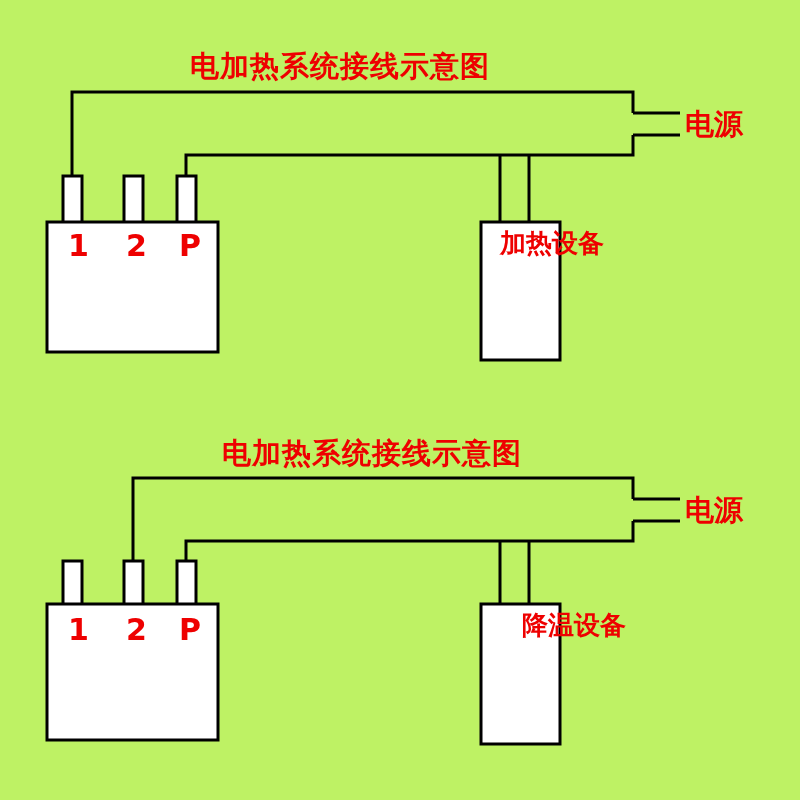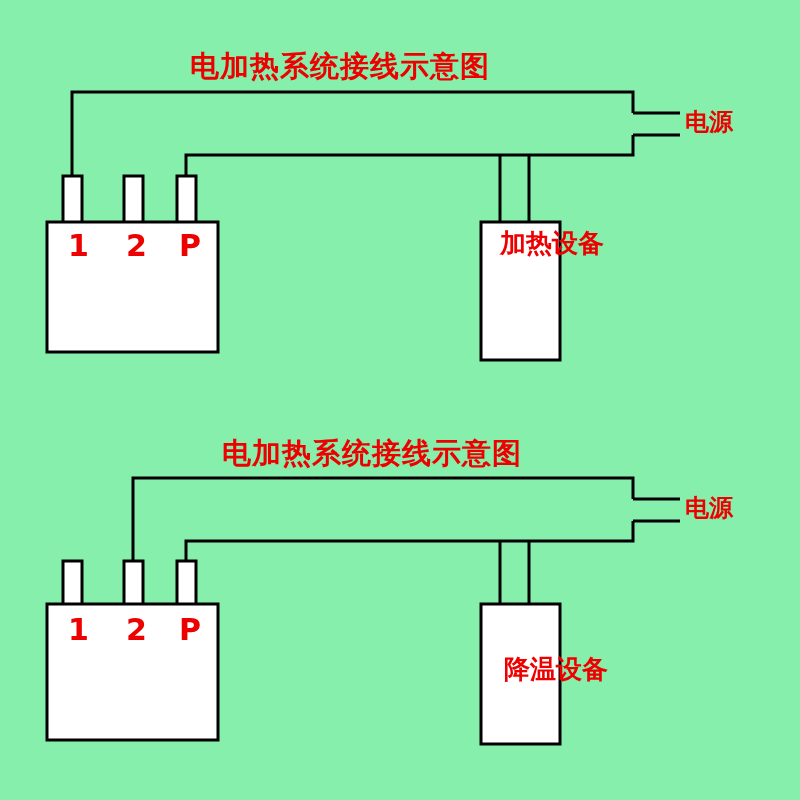--- a/index.html
+++ b/index.html
@@ -10,21 +10,21 @@
   body {
     width: 800px;
     height: 800px;
     font-family: "DejaVu Sans", "Liberation Sans", sans-serif;
     overflow: hidden;
   }
   #canvas {
     position: relative;
     width: 800px;
     height: 800px;
-    background: #86efac;
+    background: #bef264;
   }
   svg.wire-layer {
     position: absolute;
     left: 0;
     top: 0;
     width: 800px;
     height: 800px;
   }
   .wire {
     stroke: #000000;
@@ -50,21 +50,21 @@
     white-space: nowrap;
   }
   .diagram-title {
     font-size: 29px;
     letter-spacing: 1px;
   }
   .terminal-label {
     font-size: 30px;
   }
   .power-label {
-    font-size: 24px;
+    font-size: 29px;
   }
   .device-label {
     font-size: 26px;
     width: 40px;
     text-align: center;
     line-height: 1.28;
     word-break: break-all;
   }
 </style>
 </head>
@@ -128,18 +128,18 @@
 
       <rect class="boxline" x="47" y="604" width="171" height="136"></rect>
 
       <rect class="boxline" x="481" y="604" width="79" height="140"></rect>
     </svg>
 
     <div class="lbl terminal-label" style="left:68px; top:615px;">1</div>
     <div class="lbl terminal-label" style="left:126px; top:615px;">2</div>
     <div class="lbl terminal-label" style="left:179px; top:615px;">P</div>
 
-    <div class="lbl device-label" style="left:504px; top:609px;margin-top:44px;">降温设备</div>
+    <div class="lbl device-label" style="left:522px; top:609px;">降温设备</div>
 
     <div class="lbl power-label" style="left:685px; top:496px;">电源</div>
   </div>
 
 </div>
 
 </body></html>

